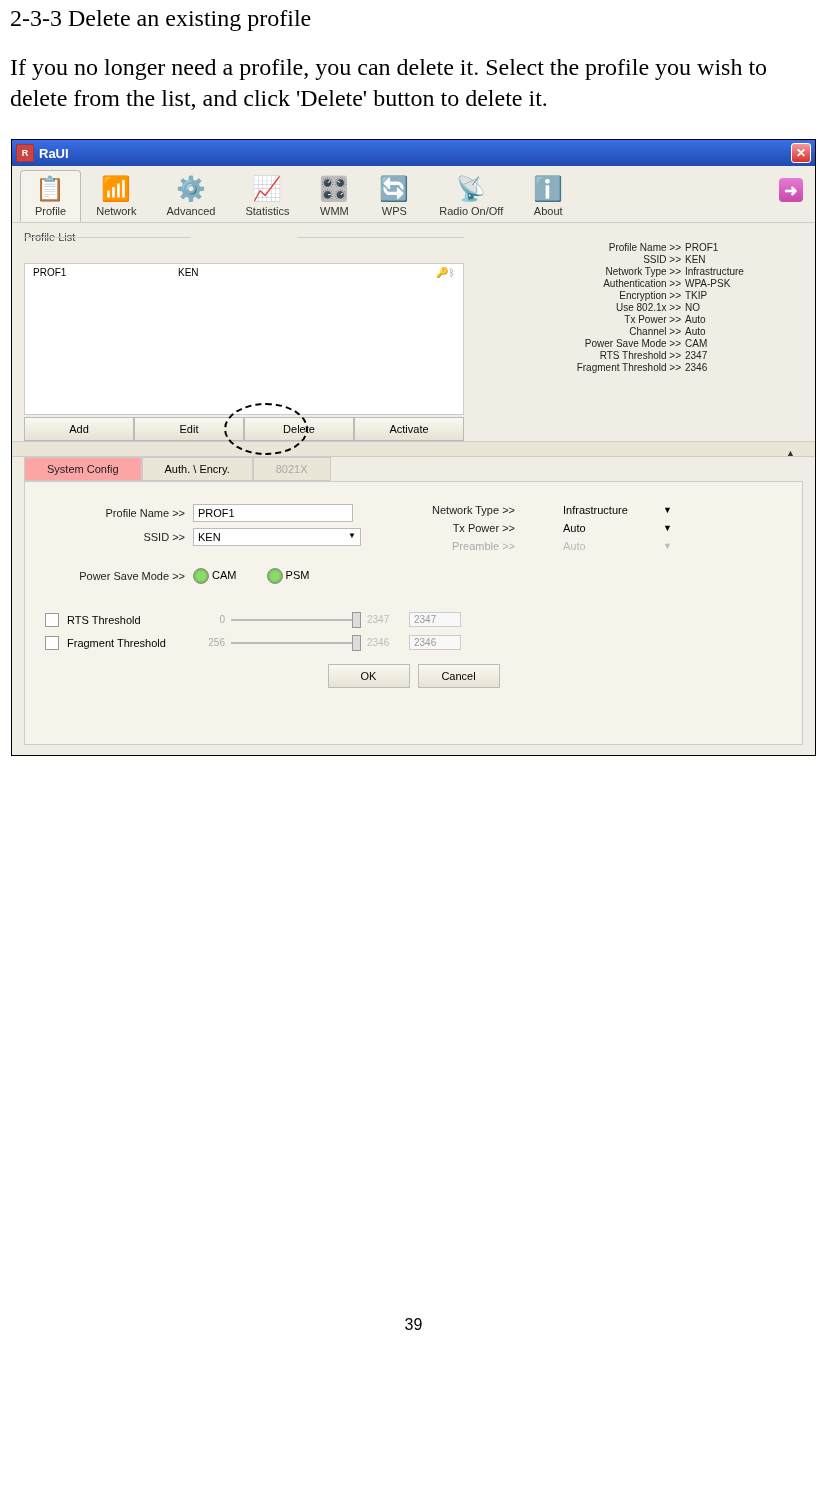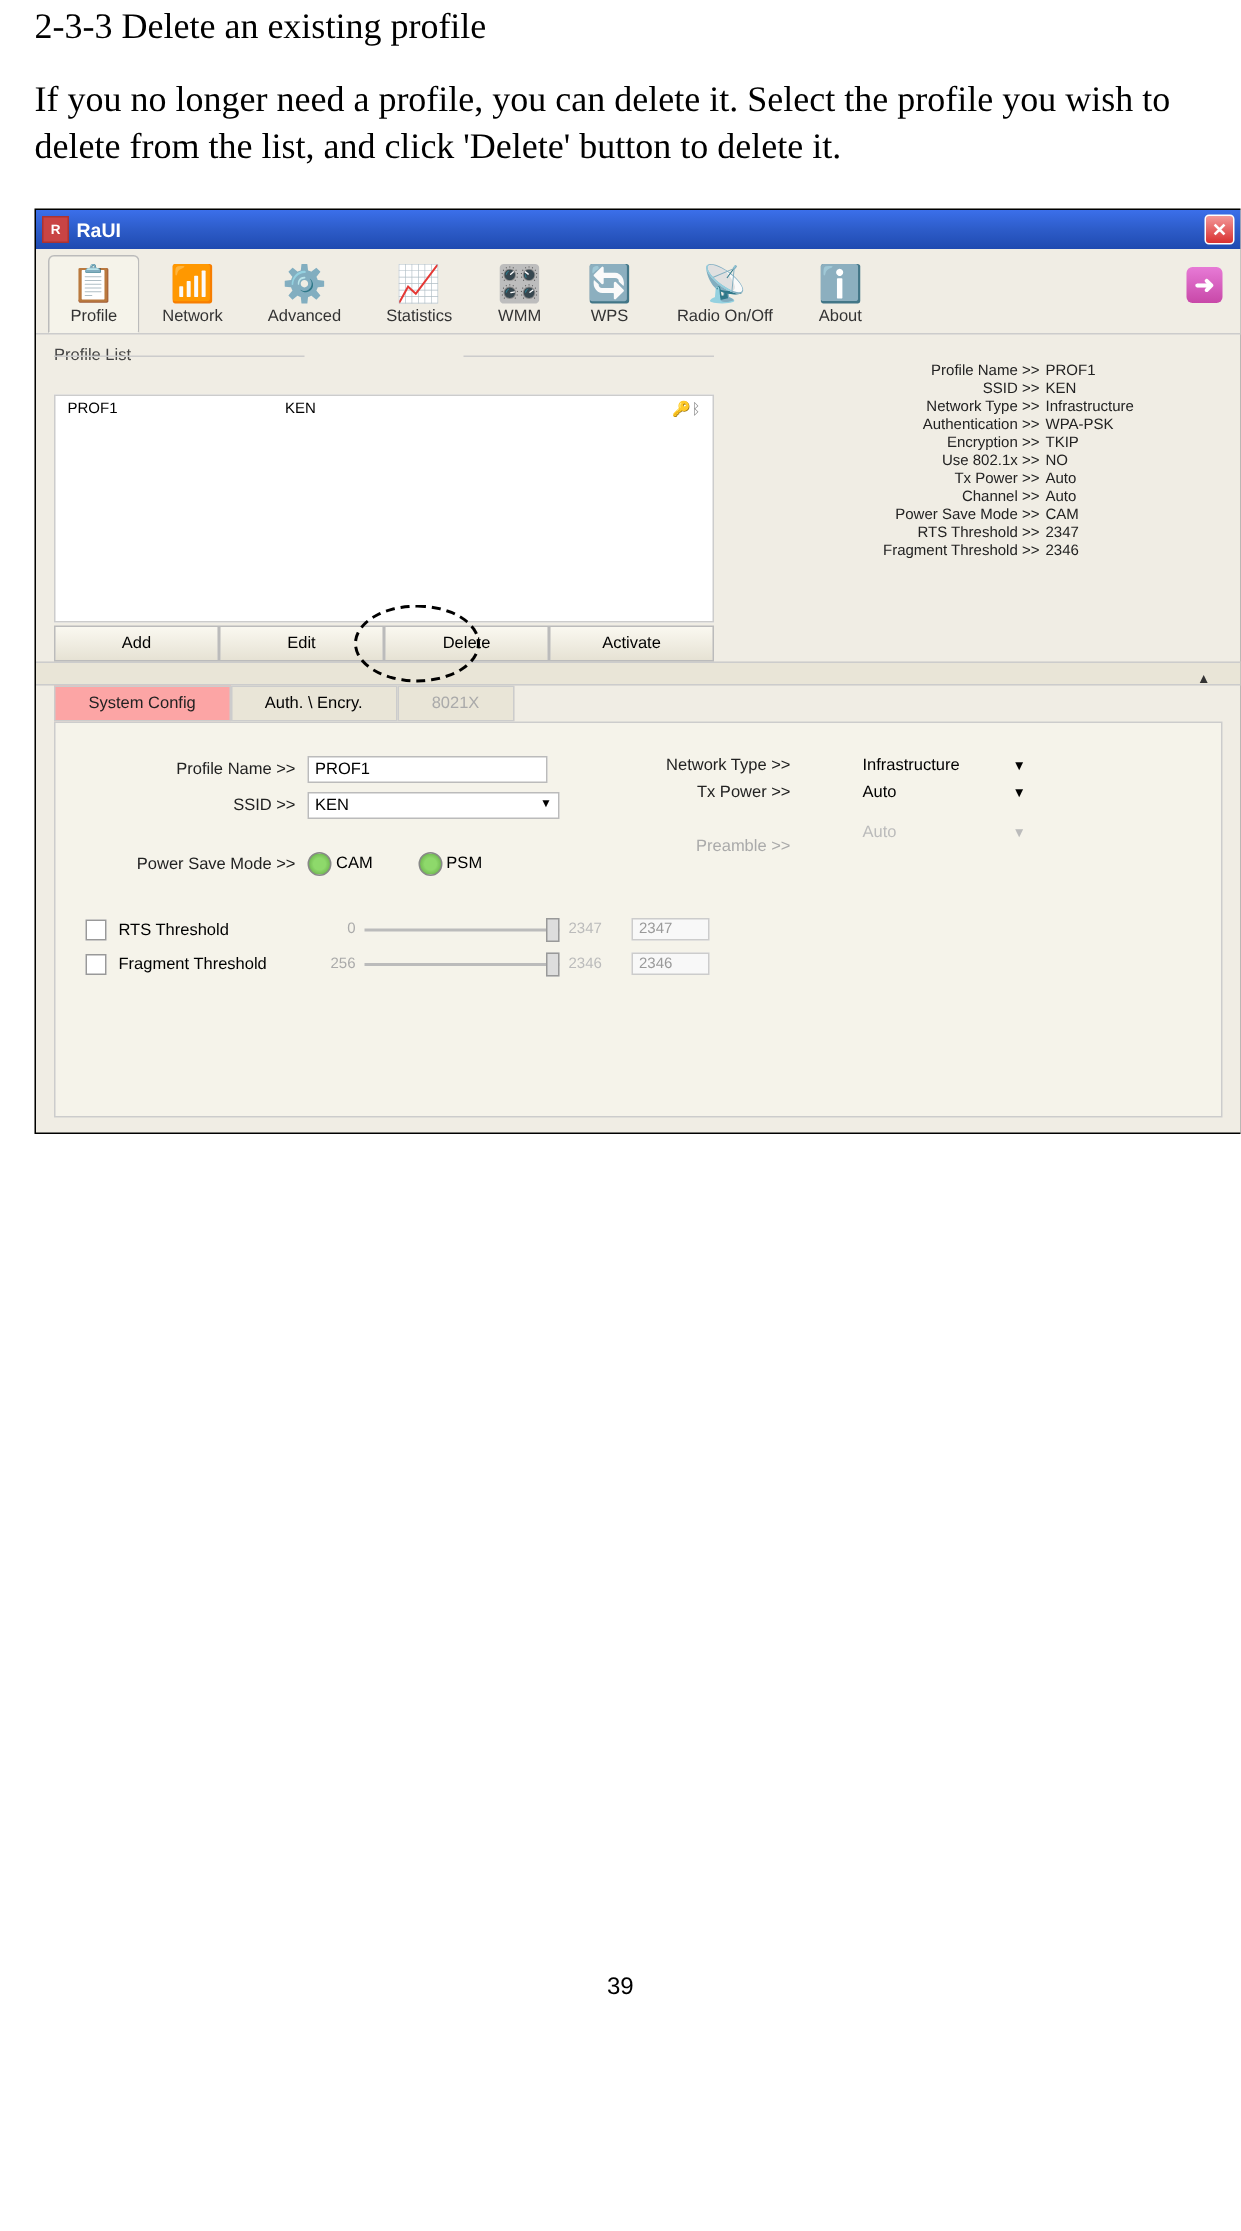--- a/index.html
+++ b/index.html
@@ -1,16 +1,16 @@
 <!DOCTYPE html>
 <html><head>
 <meta charset="utf-8">
 <style>
 body { margin:0; font-family:'Times New Roman',serif; background:#fff; width:827px; }
-.page { padding:0 23px; }
+.page { padding:0 10px; }
 .heading { font-size:24px; margin:5px 0 20px 0; }
 .body-text { font-size:24px; margin:14px 0 25px 0; line-height:1.3; }
 .window { border:1px solid #000; background:#f0ede4; width:803px; margin:0 auto; }
 .titlebar { background:linear-gradient(to bottom,#3b6fea,#2d5cc9 50%,#1f4ab0); height:26px; display:flex; align-items:center; padding:0 4px; }
 .title-icon { width:16px; height:16px; background:#c94444; border:1px solid #aa3333; margin-right:5px; font-size:9px; color:#fff; display:flex; align-items:center; justify-content:center; font-weight:bold; font-family:Arial; }
 .titlebar-text { color:#fff; font-weight:bold; font-size:13px; font-family:Arial; flex:1; }
 .close-btn { width:18px; height:18px; background:linear-gradient(to bottom,#f39999,#d93030); border:1px solid #fff; border-radius:3px; display:flex; align-items:center; justify-content:center; color:#fff; font-weight:bold; font-size:12px; font-family:Arial; cursor:pointer; }
 .toolbar { display:flex; background:#f0ede4; padding:4px 8px 0; border-bottom:1px solid #ccc; }
 .tool-item { text-align:center; padding:4px 14px; cursor:pointer; border:1px solid transparent; }
 .tool-item.active { background:#f5f3ea; border:1px solid #bbb; border-bottom:1px solid #f5f3ea; border-radius:4px 4px 0 0; }
@@ -36,21 +36,21 @@
 .detail-value { width:110px; }
 .collapse-bar { height:14px; background:#e9e5d7; border-top:1px solid #ccc; border-bottom:1px solid #ccc; text-align:right; padding-right:20px; cursor:pointer; }
 .collapse-bar::after { content:'▲'; font-size:9px; color:#333; }
 .tabs { display:flex; margin:0; }
 .tab { padding:5px 22px; font-size:11px; font-family:Arial; border:1px solid #ccc; background:#e9e5d7; cursor:pointer; }
 .tab.active { background:#fca5a5; color:#222; }
 .tab.disabled { color:#aaa; }
 .config-panel { background:#f5f3ea; border:1px solid #ccc; padding:16px 20px; min-height:230px; position:relative; margin:0 12px 10px; }
 .form-row { display:flex; align-items:center; margin:6px 0; font-size:11px; font-family:Arial; }
 .form-label { width:140px; text-align:right; padding-right:8px; color:#222; }
-.form-label.disabled { color:#aaa;margin-top:18px; }
+.form-label.disabled { color:#aaa; }
 .text-input { width:150px; border:1px solid #bbb; background:#fff; padding:2px 4px; font-size:11px; }
 .combo { width:158px; border:1px solid #bbb; background:#fff; padding:2px 4px; font-size:11px; display:flex; }
 .combo-text { flex:1; }
 .combo-arrow { font-size:8px; }
 .right-form { position:absolute; left:380px; top:16px; }
 .dd-value { margin-left:40px; width:100px; display:inline-block; }
 .dd-arrow { font-size:9px; }
 .dd-arrow.disabled { color:#bbb; }
 .radio-grp { display:flex; gap:30px; align-items:center; }
 .radio-btn { width:14px; height:14px; border-radius:50%; background:radial-gradient(circle,#8ed96b 40%,#5aa03e); border:1px solid #888; display:inline-block; vertical-align:middle; }
@@ -244,17 +244,21 @@
           <span style="width:130px;">Fragment Threshold</span>
           <span class="slider-range">256</span>
           <div class="slider-track">
               <div class="slider-thumb"></div>
             </div>
           <span class="slider-val">2346</span>
           <span class="slider-box">2346</span>
         </div>
       </div>
 
+      <div class="bottom-btns">
+        <div class="bottom-btn">OK</div>
+        <div class="bottom-btn">Cancel</div>
+      </div>
     </div>
   </div>
 
   <div class="page-num">39</div>
 </div>
 
 </body></html>

